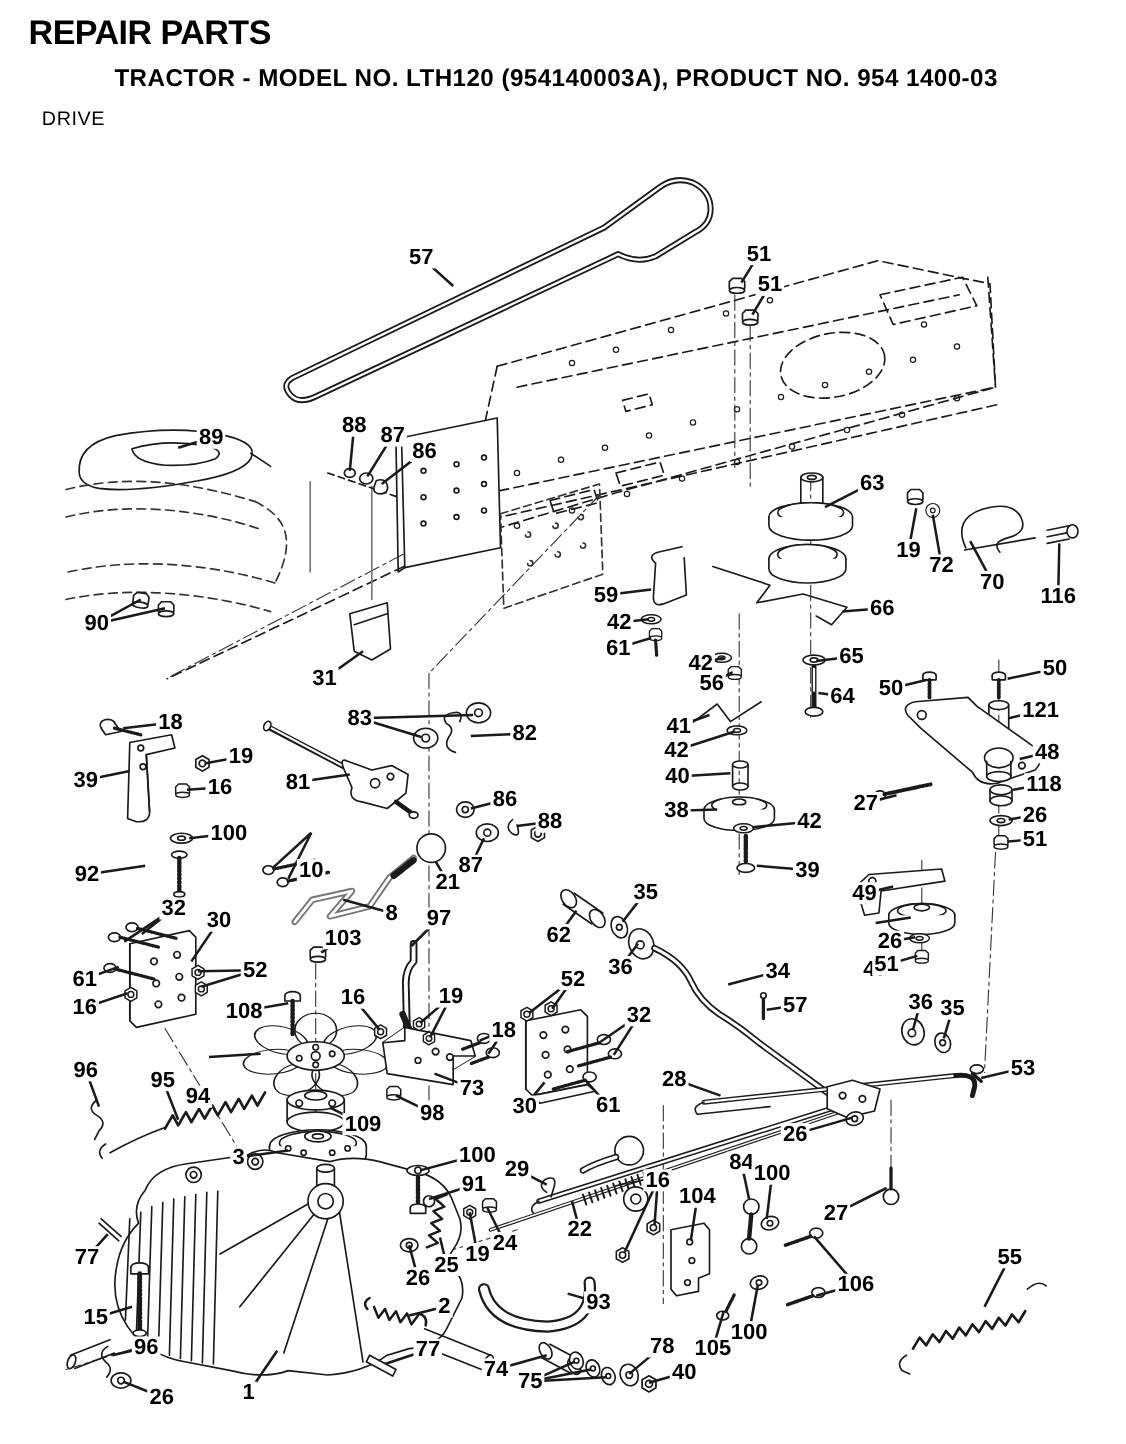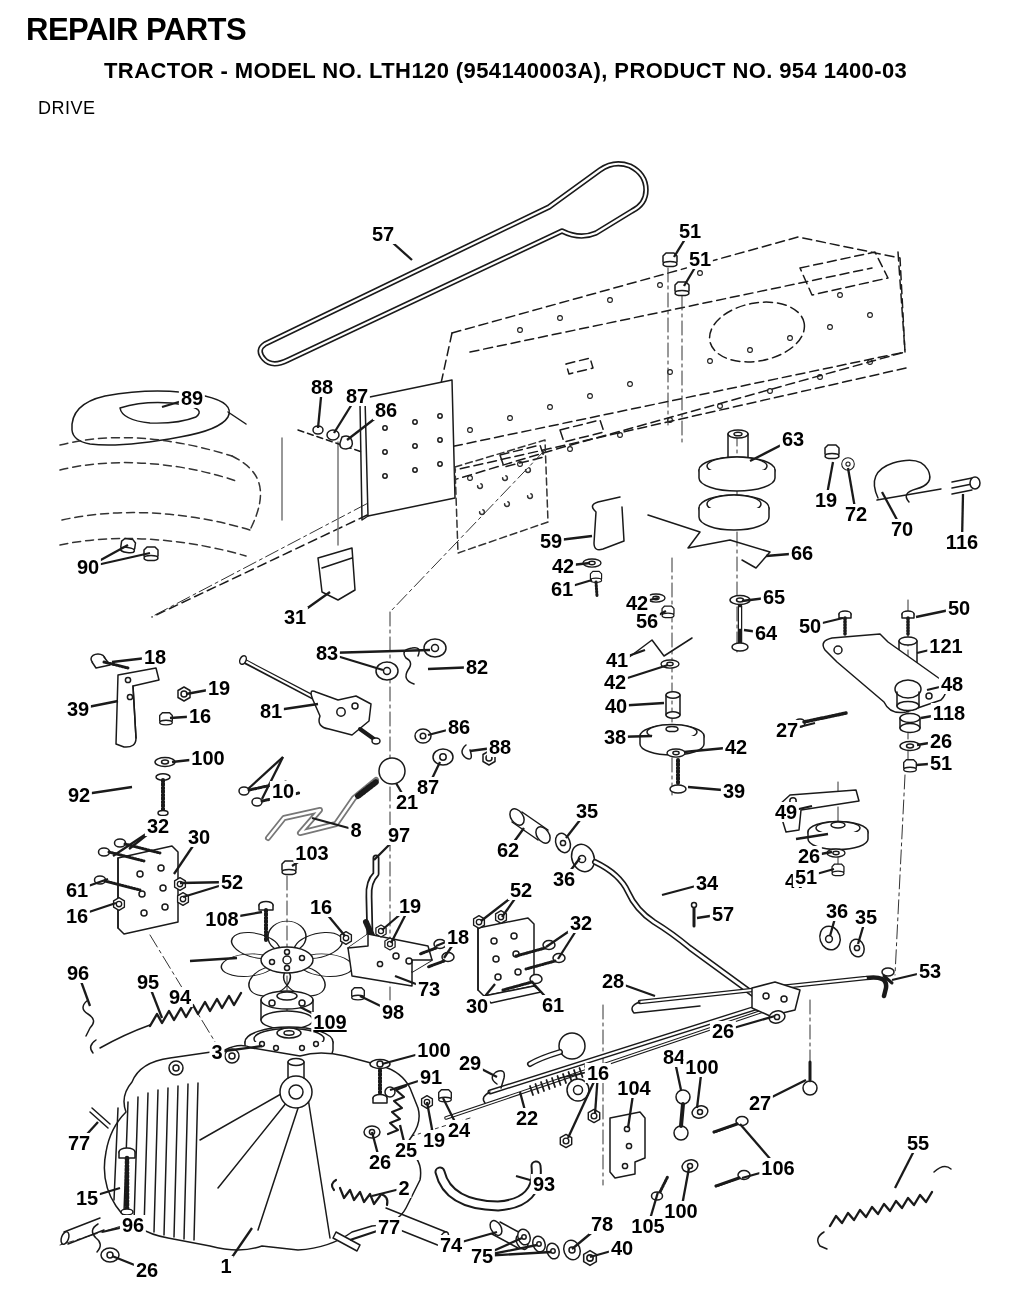--- a/index.html
+++ b/index.html
@@ -766,21 +766,21 @@
       <div class="callout" style="left: 866px; top: 917px;">35</div>
       <div class="callout" style="left: 930px; top: 971px;">53</div>
       <div class="callout" style="left: 180px; top: 961px; margin-top: 36px;">94</div>
       <div class="callout" style="left: 78px; top: 973px;">96</div>
       <div class="callout" style="left: 148px; top: 982px;">95</div>
       <div class="callout" style="left: 429px; top: 989px;">73</div>
       <div class="callout" style="left: 393px; top: 1012px;">98</div>
       <div class="callout" style="left: 477px; top: 1006px;">30</div>
       <div class="callout" style="left: 553px; top: 1005px;">61</div>
       <div class="callout" style="left: 613px; top: 981px;">28</div>
-      <div class="callout" style="left: 330px; top: 1022px; text-decoration: underline;">109</div>
+      <div class="callout" style="left: 330px; top: 1022px;">109</div>
       <div class="callout" style="left: 217px; top: 1052px;">3</div>
       <div class="callout" style="left: 434px; top: 1050px;">100</div>
       <div class="callout" style="left: 431px; top: 1077px;">91</div>
       <div class="callout" style="left: 470px; top: 1063px;">29</div>
       <div class="callout" style="left: 723px; top: 1031px;">26</div>
       <div class="callout" style="left: 459px; top: 1130px;">24</div>
       <div class="callout" style="left: 434px; top: 1140px;">19</div>
       <div class="callout" style="left: 406px; top: 1150px;">25</div>
       <div class="callout" style="left: 380px; top: 1162px;">26</div>
       <div class="callout" style="left: 527px; top: 1118px;">22</div>

